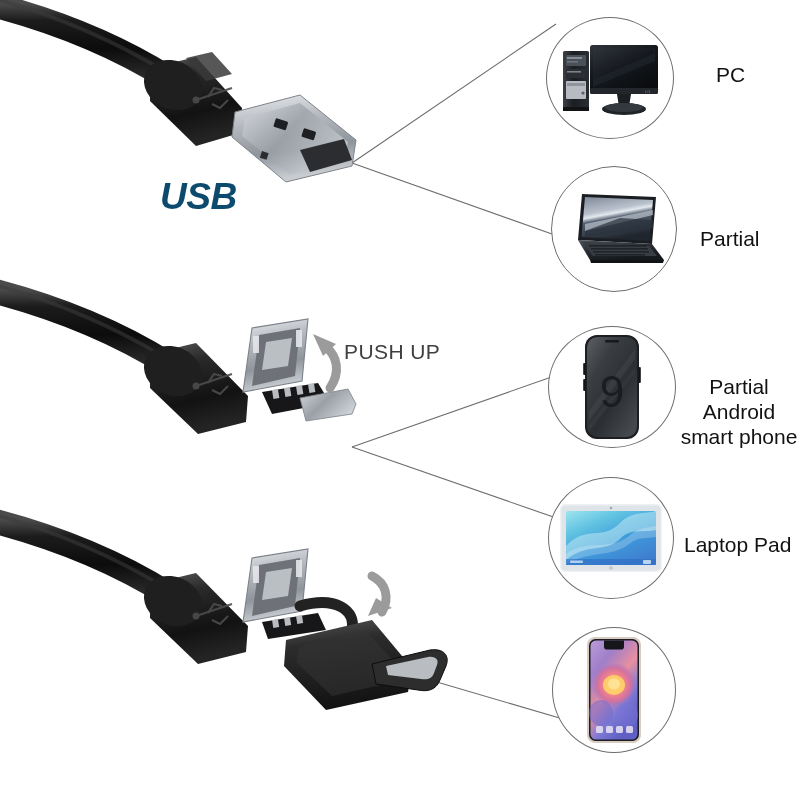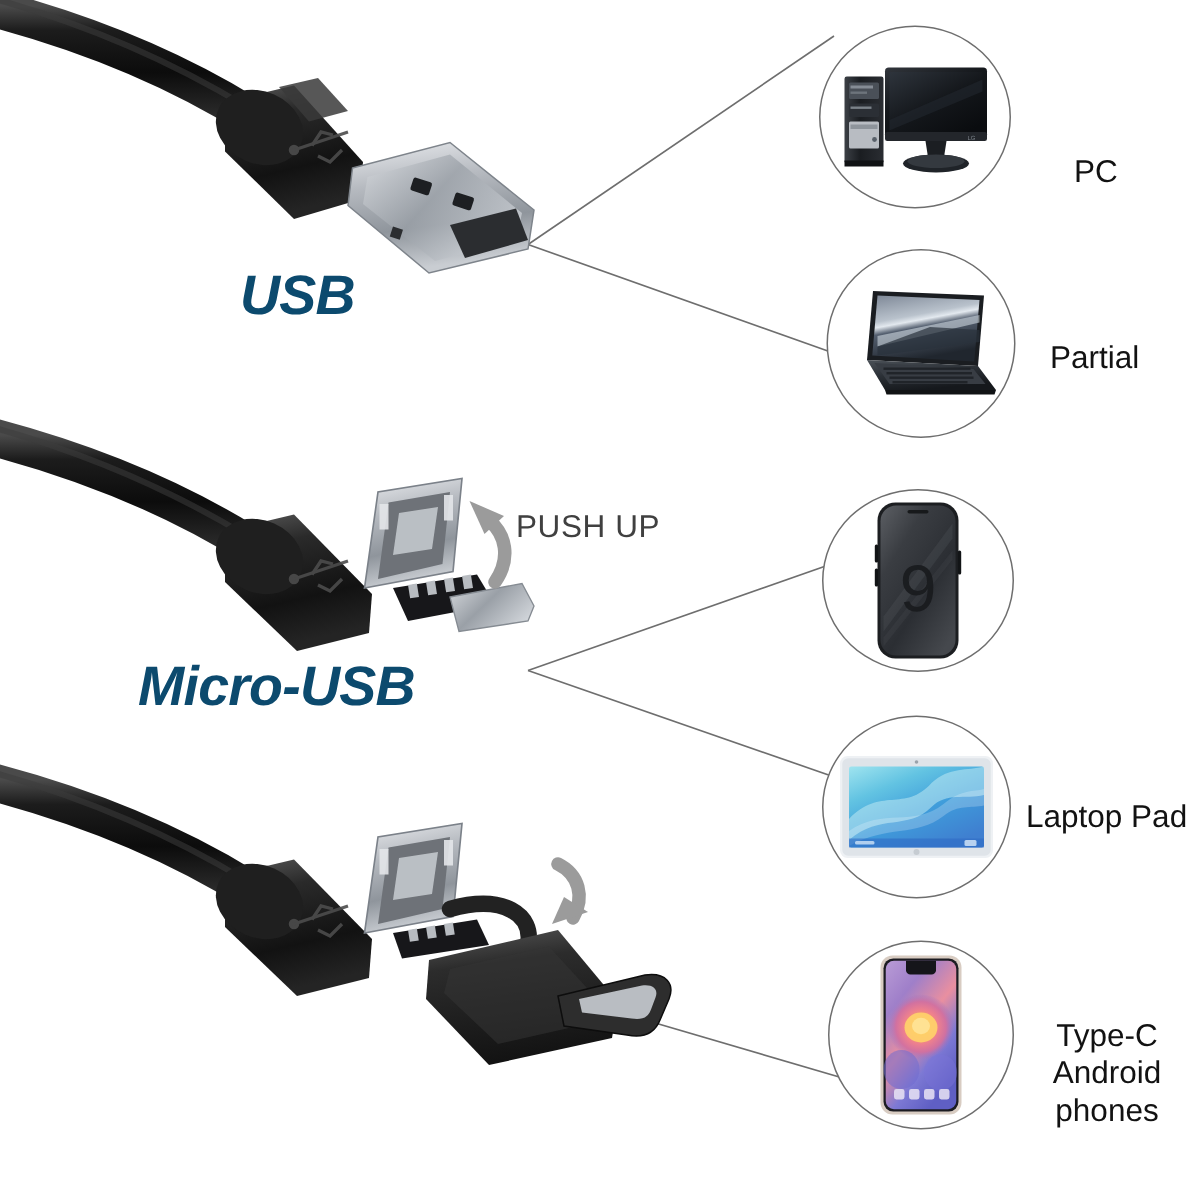--- a/index.html
+++ b/index.html
@@ -55,21 +55,21 @@
     position: absolute;
     font-family: "Liberation Sans", sans-serif;
     font-weight: 400;
     color: #121212;
     font-size: 21px;
     line-height: 25px;
     white-space: pre-line;
   }
   .dev-label.center { text-align: center; }
 
-  #lbl-pc     { left: 716px; top: 62px; margin-top: 40px; }
+  #lbl-pc     { left: 716px; top: 62px; }
   #lbl-laptop { left: 700px; top: 226px; }
   #lbl-phone  { left: 678px; top: 374px; text-align: center; width: 122px; }
   #lbl-pad    { left: 684px; top: 532px; }
   #lbl-cphone { left: 676px; top: 678px; text-align: center; width: 124px; }
 
   
   .badge {
     position: absolute;
     border-radius: 50%;
     border: 1.4px solid #6e6e6e;
@@ -231,21 +231,20 @@
                C 436 690 428 692 418 690 L 376 684 Z" fill="#2d2d2d" stroke="#0d0d0d" stroke-width="1"></path>
       <path d="M 386 666 L 428 657 C 436 656 439 660 437 665 L 434 673
                C 432 679 427 680 421 679 L 388 675 Z" fill="#b9bdc2"></path>
 
       <path d="M 372 576 C 386 583 390 598 382 612" stroke="#9b9b9b" stroke-width="9" fill="none" stroke-linecap="round"></path>
       <path d="M 392 608 L 368 616 L 376 598 Z" fill="#9b9b9b"></path>
     </g>
   </svg>
 
   <div class="conn-label" id="label-usb">USB</div>
-  <div class="conn-label" id="label-micro">Micro-USB</div>
 
   <div class="push-label" id="label-push-up">PUSH UP</div>
 
   <div class="badge" id="badge-pc">
     <svg width="106" height="90" viewBox="0 0 106 90">
       <defs>
         <linearGradient id="monG" x1="0" y1="0" x2="0.6" y2="1">
           <stop offset="0%" stop-color="#31353b"></stop>
           <stop offset="45%" stop-color="#15181c"></stop>
           <stop offset="100%" stop-color="#0b0d10"></stop>
@@ -402,17 +401,17 @@
         <rect x="11" y="91" width="7" height="7" rx="1.6"></rect>
         <rect x="21" y="91" width="7" height="7" rx="1.6"></rect>
         <rect x="31" y="91" width="7" height="7" rx="1.6"></rect>
         <rect x="41" y="91" width="7" height="7" rx="1.6"></rect>
       </g>
     </svg>
   </div>
 
   <div class="dev-label" id="lbl-pc">PC</div>
   <div class="dev-label" id="lbl-laptop">Partial</div>
+  <div class="dev-label center" id="lbl-phone">Partial Android
+smart phone</div>
   <div class="dev-label" id="lbl-pad">Laptop Pad</div>
-  <div class="dev-label center" id="lbl-cphone">Type-C Android
-phones</div>
 
 </div>
 
 </body></html>

